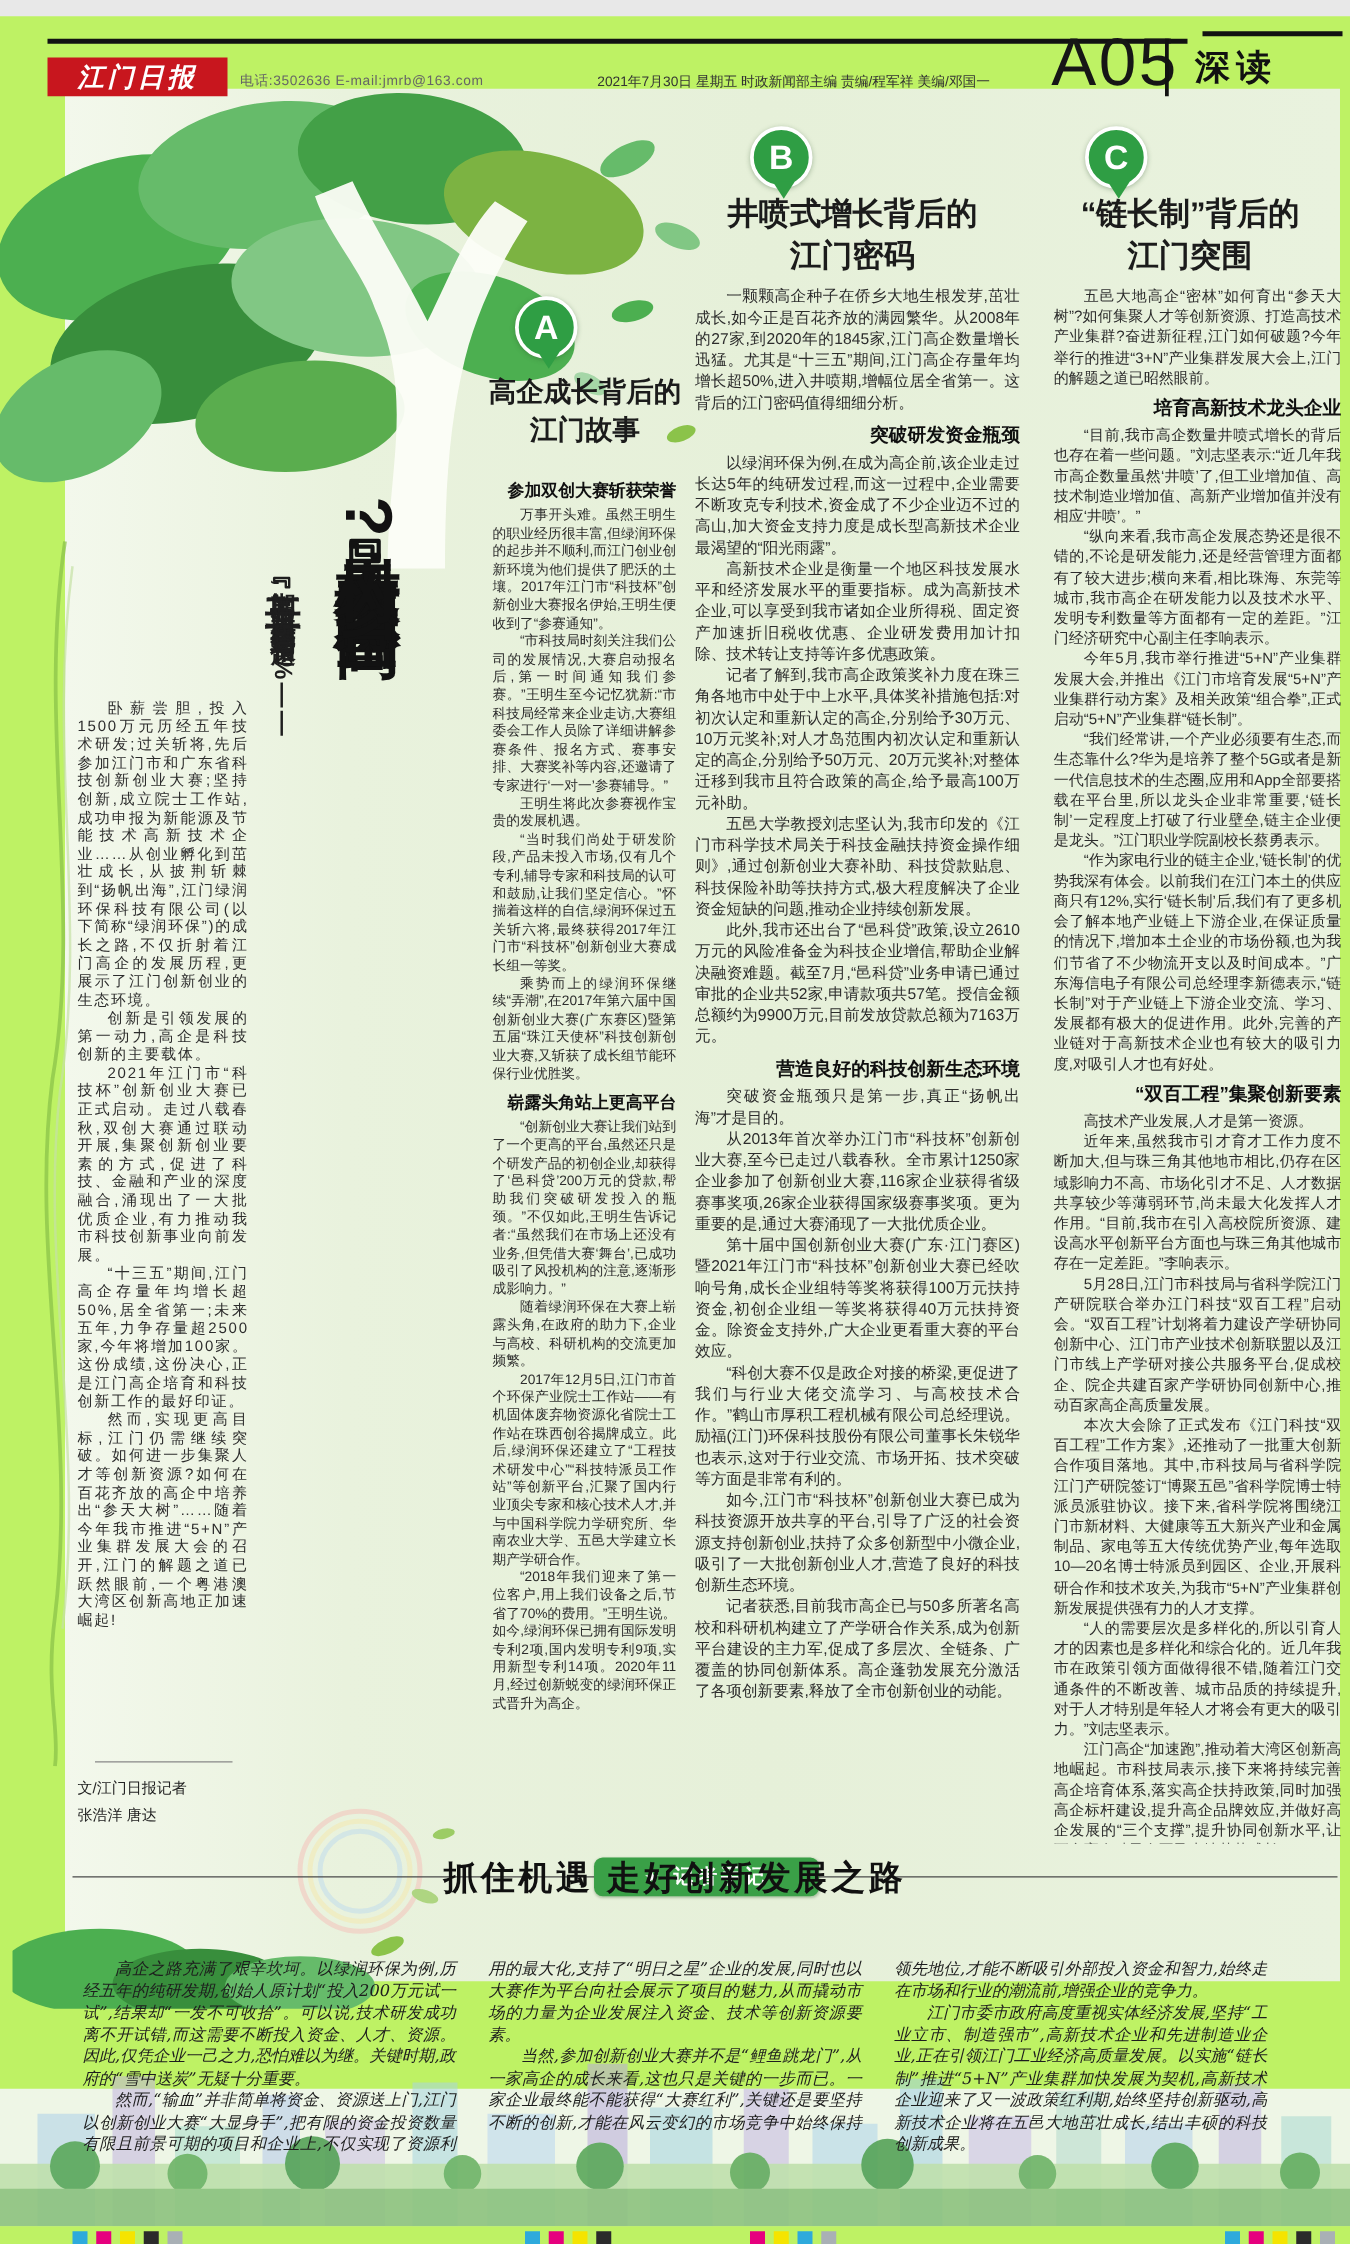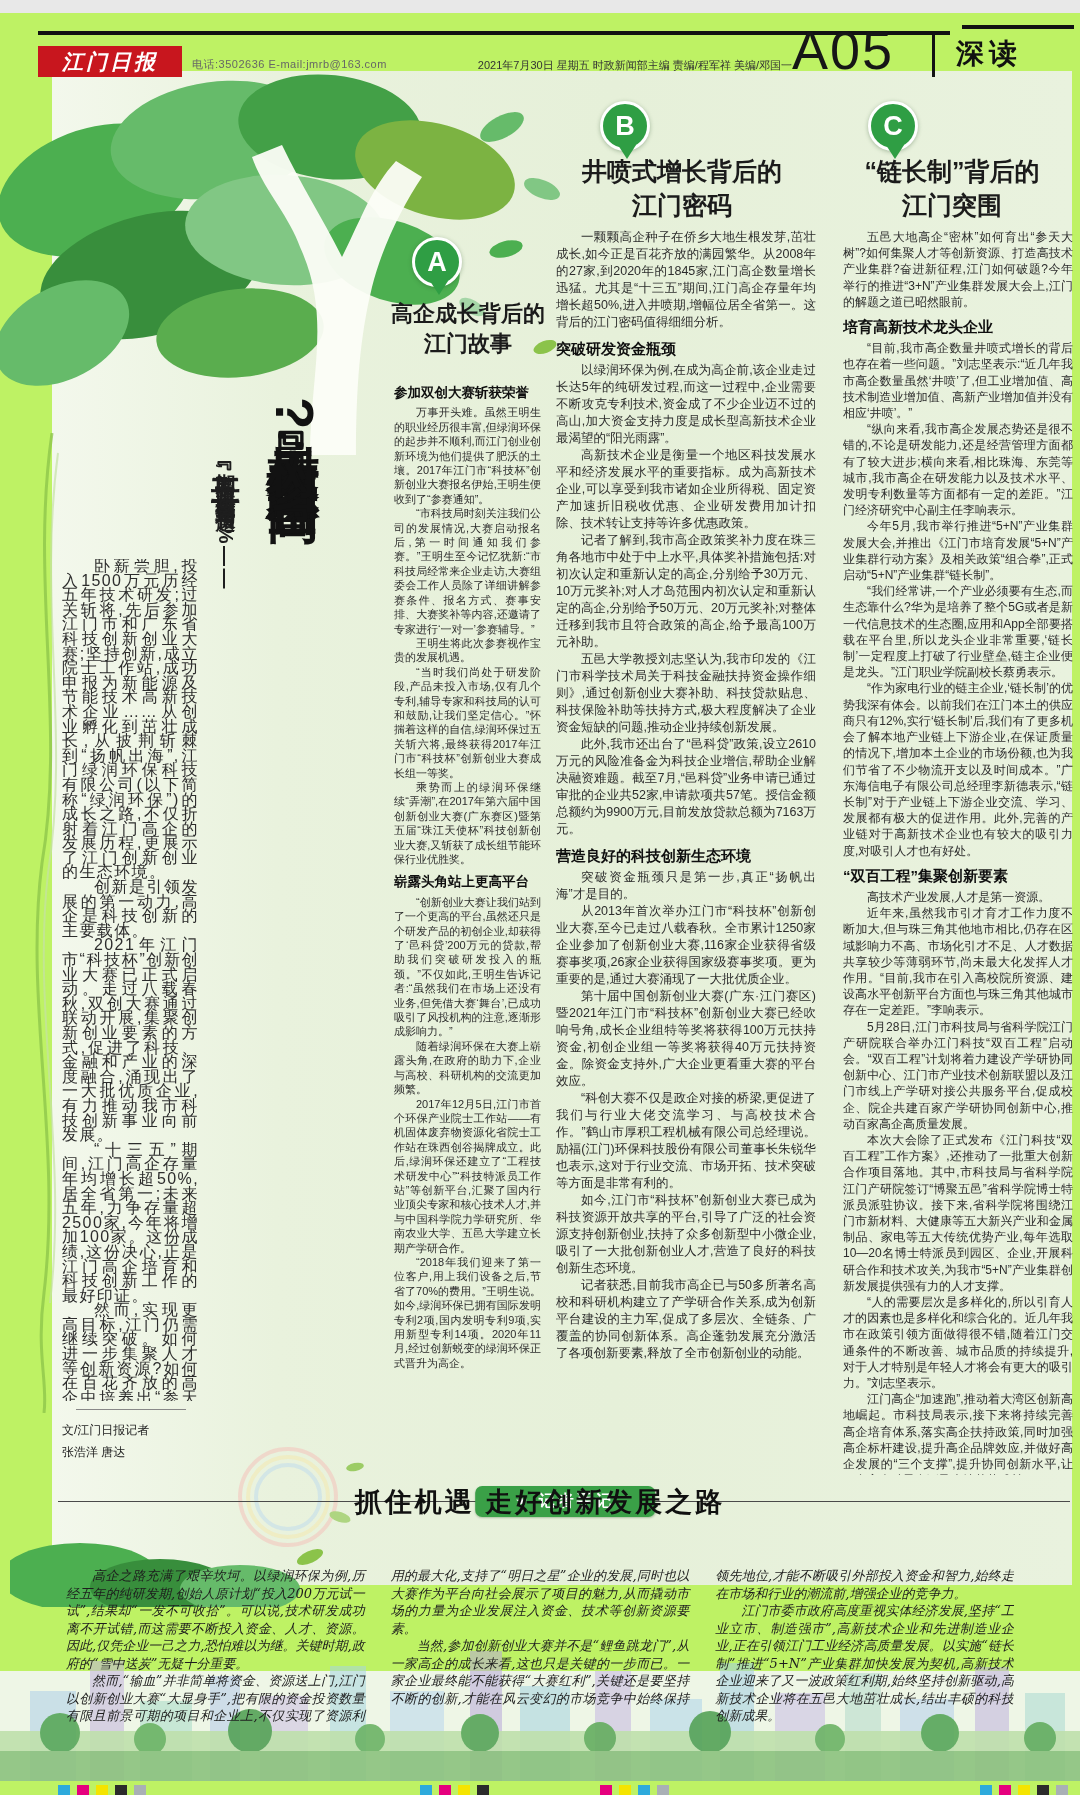--- a/index.html
+++ b/index.html
@@ -13,21 +13,21 @@
   .rule-left  { position:absolute; left:38px;  top:18px; width:912px; height:4px; background:#121212; }
   .rule-right { position:absolute; left:962px; top:12px; width:112px; height:4px; background:#121212; }
   .masthead {
     position:absolute; left:38px; top:33px; width:144px; height:31px;
     background:#c8161e; color:#fff; display:flex; align-items:center; justify-content:center;
     font-family:"DejaVu Serif","Liberation Serif",serif; font-weight:bold; font-style:italic;
     font-size:21px; letter-spacing:3px;
   }
   .contact  { position:absolute; left:192px; top:44px; font-size:11px; color:#666; letter-spacing:.5px; }
   .dateline { position:absolute; left:380px; top:45px; width:412px; text-align:right; font-size:11px; color:#333; }
-  .pageno   { position:absolute; left:792px; top:6px; width:136px; font-size:54px; color:#161616; letter-spacing:2px; }
+  .pageno   { position:absolute; left:824px; top:6px; width:136px; text-align:center; font-size:54px; color:#161616; letter-spacing:2px; }
   .pagediv  { position:absolute; left:932px; top:18px; width:3px; height:46px; background:#121212; }
   .section-name { position:absolute; left:956px; top:22px; font-size:28px; font-weight:bold; color:#111; letter-spacing:5px; }
   
   .green-wash {
     position:absolute; left:52px; top:58px; width:1020px; height:1514px;
     background:linear-gradient(90deg,#f3f8ec 0%, #e9f2dd 22%, #e6f0d9 55%, #e9f2de 100%);
   }
   .decor { position:absolute; pointer-events:none; }
   
   .pin { position:absolute; width:54px; z-index:3; }
@@ -38,22 +38,22 @@
   }
   .pin .tail { width:0; height:0; margin:-6px auto 0; border-left:9px solid transparent;
     border-right:9px solid transparent; border-top:14px solid #2f9e44; }
   
   .sec-title { position:absolute; z-index:3; text-align:center; font-weight:bold; color:#1b1b1b; line-height:1.35; }
   .t-a { left:382px; top:286px; width:172px; font-size:22px; }
   .t-b { left:543px; top:142px; width:278px; font-size:25px; }
   .t-c { left:826px; top:142px; width:252px; font-size:25px; }
   .col { position:absolute; z-index:3; overflow:hidden; text-align:justify; color:#2c2c2c; }
   .col .para { text-indent:2em; }
-  .col .subhead { font-weight:bold; color:#0f0f0f; text-align:left; text-indent:0; margin:9px 0 5px; }
-  .col-intro { left:62px;  top:546px; width:137px; height:842px; font-size:16px; line-height:14.6px; letter-spacing:1.4px; }
+  .col .subhead { font-weight:bold; color:#0f0f0f; text-align:right; text-indent:0; margin:9px 0 5px; }
+  .col-intro { left:62px;  top:546px; width:137px; height:842px; font-size:12px; line-height:14.6px; letter-spacing:1.4px; }
   .col-a { left:394px; top:364px; width:147px; height:1094px; font-size:11px;   line-height:14.4px; }
   .col-a .subhead { font-size:13.5px; }
   .col-b { left:556px; top:216px; width:260px; height:1246px; font-size:12.5px; line-height:17px; }
   .col-b .subhead { font-size:15px; }
   .col-c { left:843px; top:216px; width:230px; height:1246px; font-size:12px;   line-height:16.2px; }
   .col-c .subhead { font-size:15px; }
   .intro-byline { position:absolute; z-index:3; left:62px; top:1396px; width:137px; text-align:left; font-size:12px; line-height:1.8; color:#222; }
   .intro-byline .rule { width:110px; height:1px; background:#888; margin:0 auto 10px; }
   
   .hl-wrap { position:absolute; left:206px; top:432px; height:938px; z-index:4; display:flex; gap:16px; }

